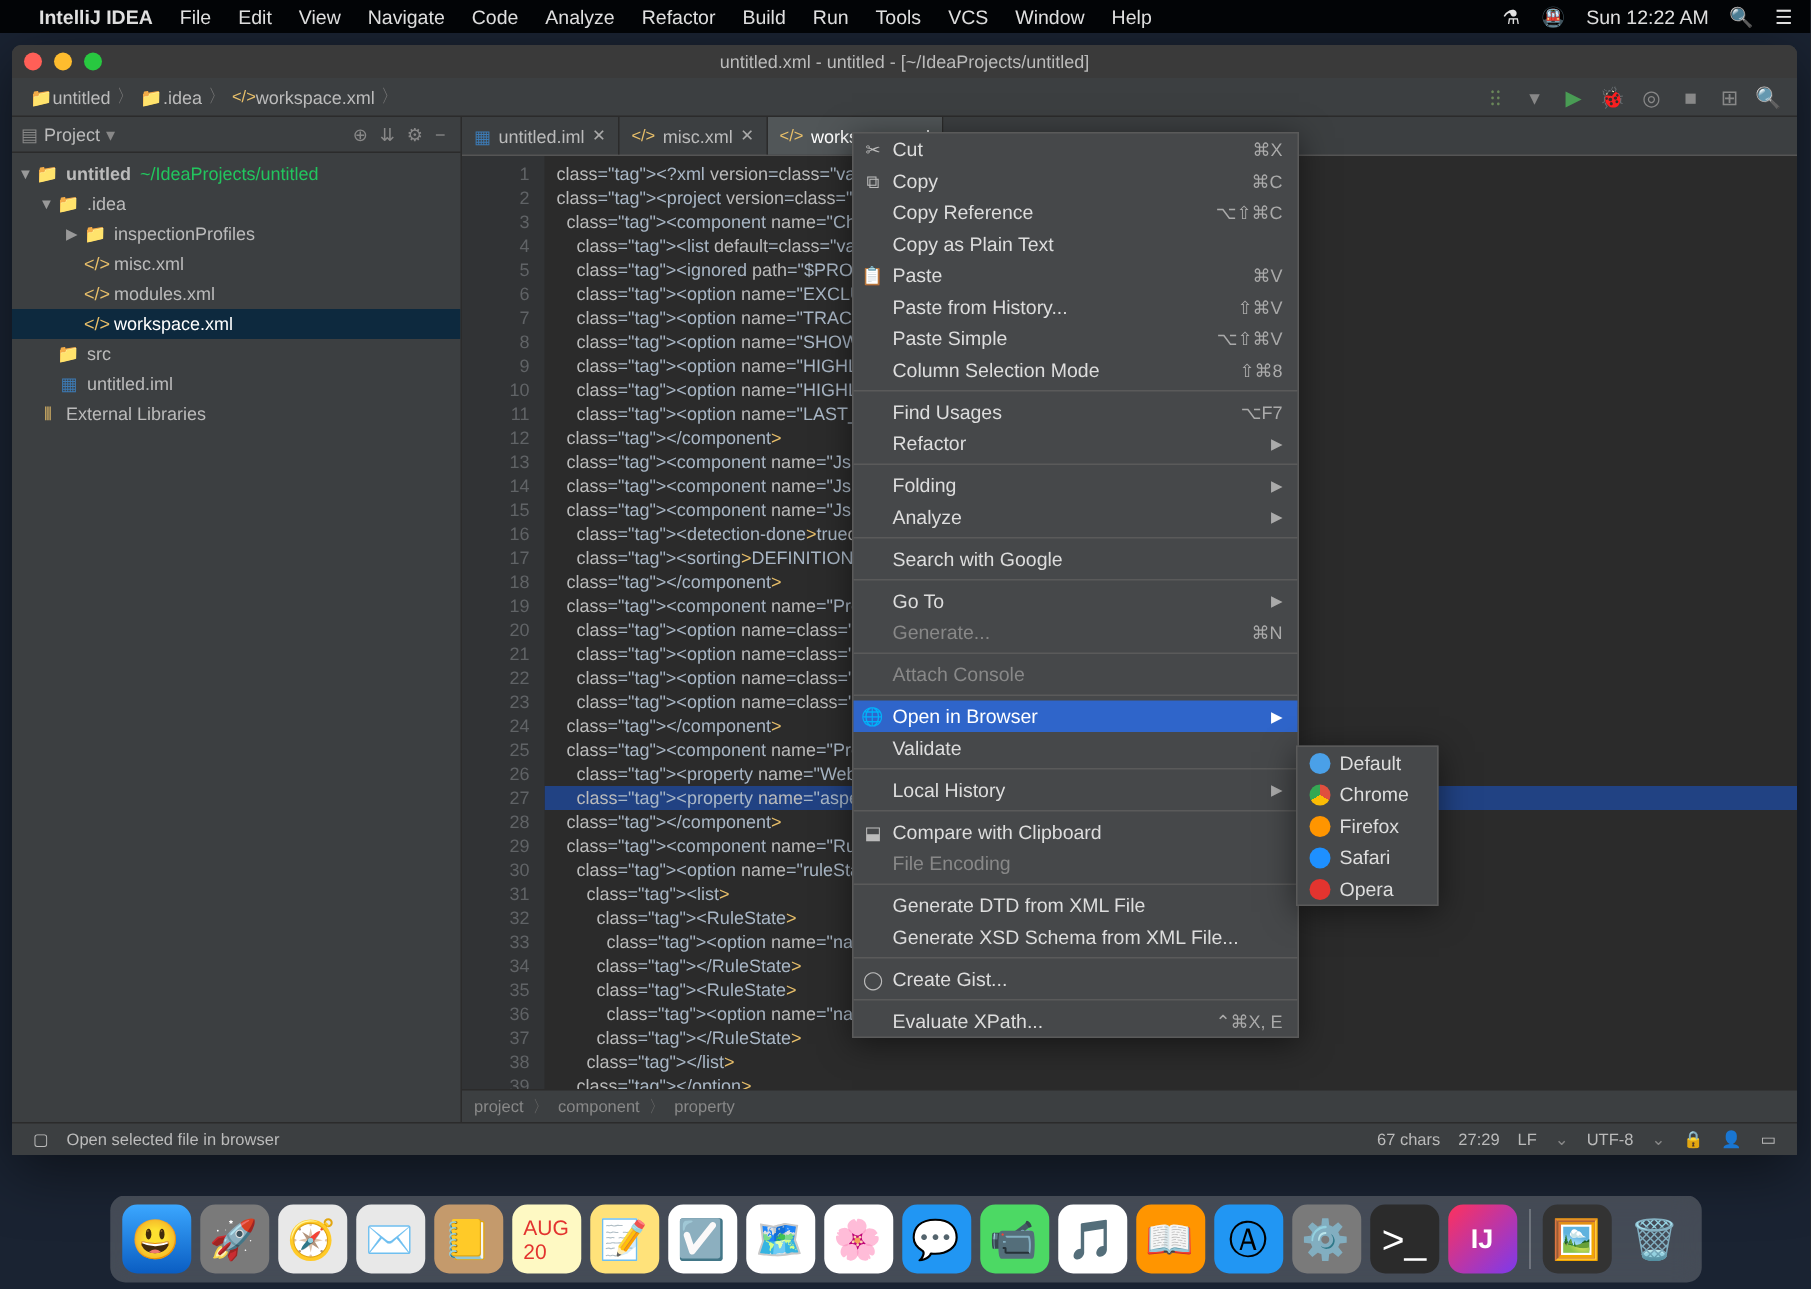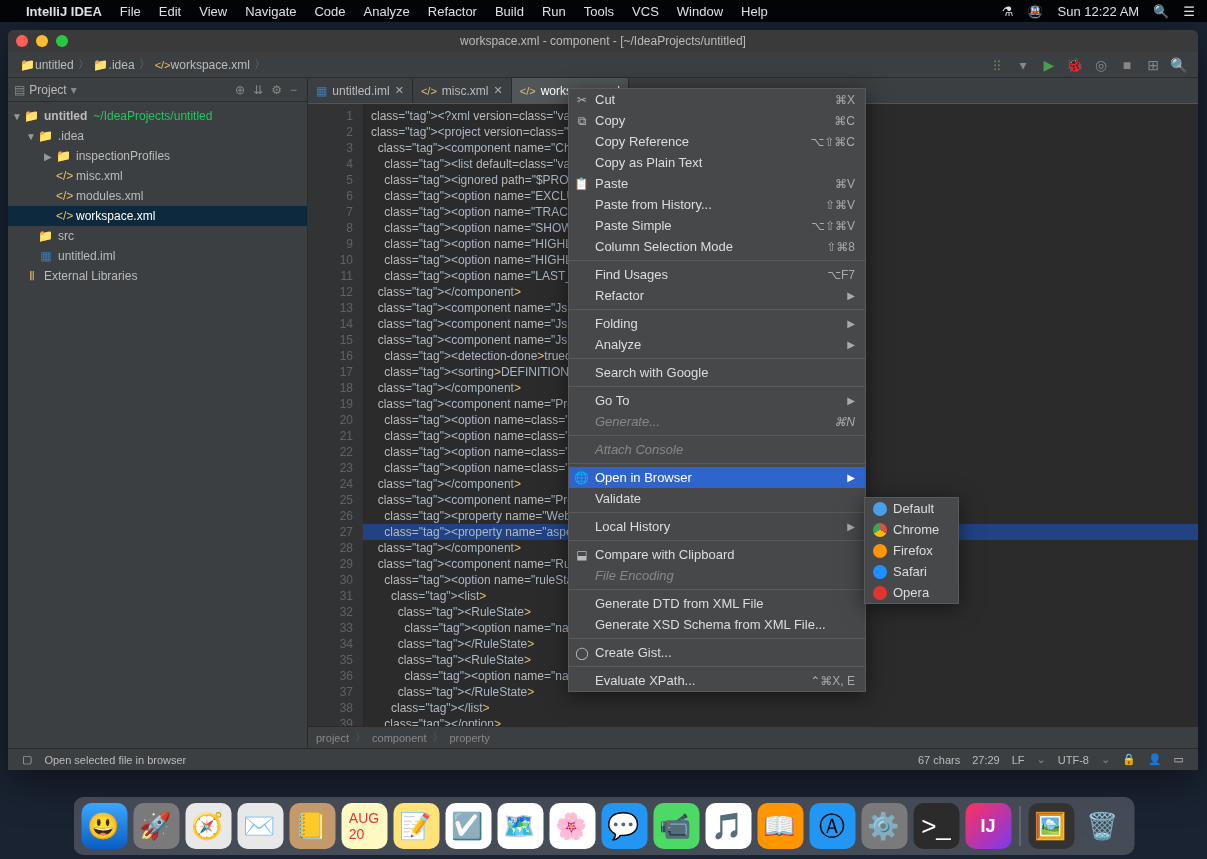--- a/index.html
+++ b/index.html
@@ -70,21 +70,21 @@
 
 
 .status-bar { height: 22px; background: #3c3f41; border-top: 1px solid #2b2b2b; display: flex; align-items: center; font-size: 11px; color: #bbb; padding: 0 8px; }
 .status-bar .spacer { flex: 1; }
 .status-bar span { margin: 0 6px; }
 
 
 .context-menu { position: absolute; background: #46484a; border: 1px solid #5a5a5a; box-shadow: 0 4px 20px rgba(0,0,0,0.5); font-size: 13px; color: #ddd; }
 .context-menu.main { top: 88px; left: 568px; width: 298px; }
 .cm-row { display: flex; align-items: center; height: 21px; padding: 0 10px 0 26px; position: relative; }
-.cm-row.disabled { color: #888; font-style: italic; }
+.cm-row.disabled { color: #888; }
 .cm-row .icon { position: absolute; left: 5px; width: 16px; text-align: center; font-size: 12px; color: #bbb; }
 .cm-row .shortcut { margin-left: auto; color: #aaa; font-size: 12px; }
 .cm-row .sub-arrow { margin-left: auto; color: #aaa; font-size: 10px; }
 .cm-sep { height: 1px; background: #5a5a5a; margin: 3px 0; }
 .cm-row.selected { background: #2f65ca; color: #fff; }
 .cm-row.selected .sub-arrow { color: #fff; }
 
 .submenu { position: absolute; top: 497px; left: 864px; width: 95px; background: #46484a; border: 1px solid #5a5a5a; box-shadow: 0 4px 20px rgba(0,0,0,0.5); }
 .sm-row { display: flex; align-items: center; height: 21px; padding: 0 8px; font-size: 13px; color: #ddd; gap: 6px; }
 .sm-row .bicon { width: 14px; height: 14px; border-radius: 50%; display: inline-block; }
@@ -121,21 +121,21 @@
   <span class="right-item">☰</span>
 </div>
 
 <div class="window">
   <div class="titlebar">
     <div class="traffic">
       <div class="tl-close"></div>
       <div class="tl-min"></div>
       <div class="tl-max"></div>
     </div>
-    <div class="title">workspace.xml - component - [~/IdeaProjects/untitled]</div>
+    <div class="title">untitled.xml - untitled - [~/IdeaProjects/untitled]</div>
   </div>
 
   <div class="toolbar">
     <div class="crumb">
       <span style="color:#87939a">📁</span>
       <span>untitled</span>
       <span class="sep">〉</span>
       <span style="color:#87939a">📁</span>
       <span>.idea</span>
       <span class="sep">〉</span>

